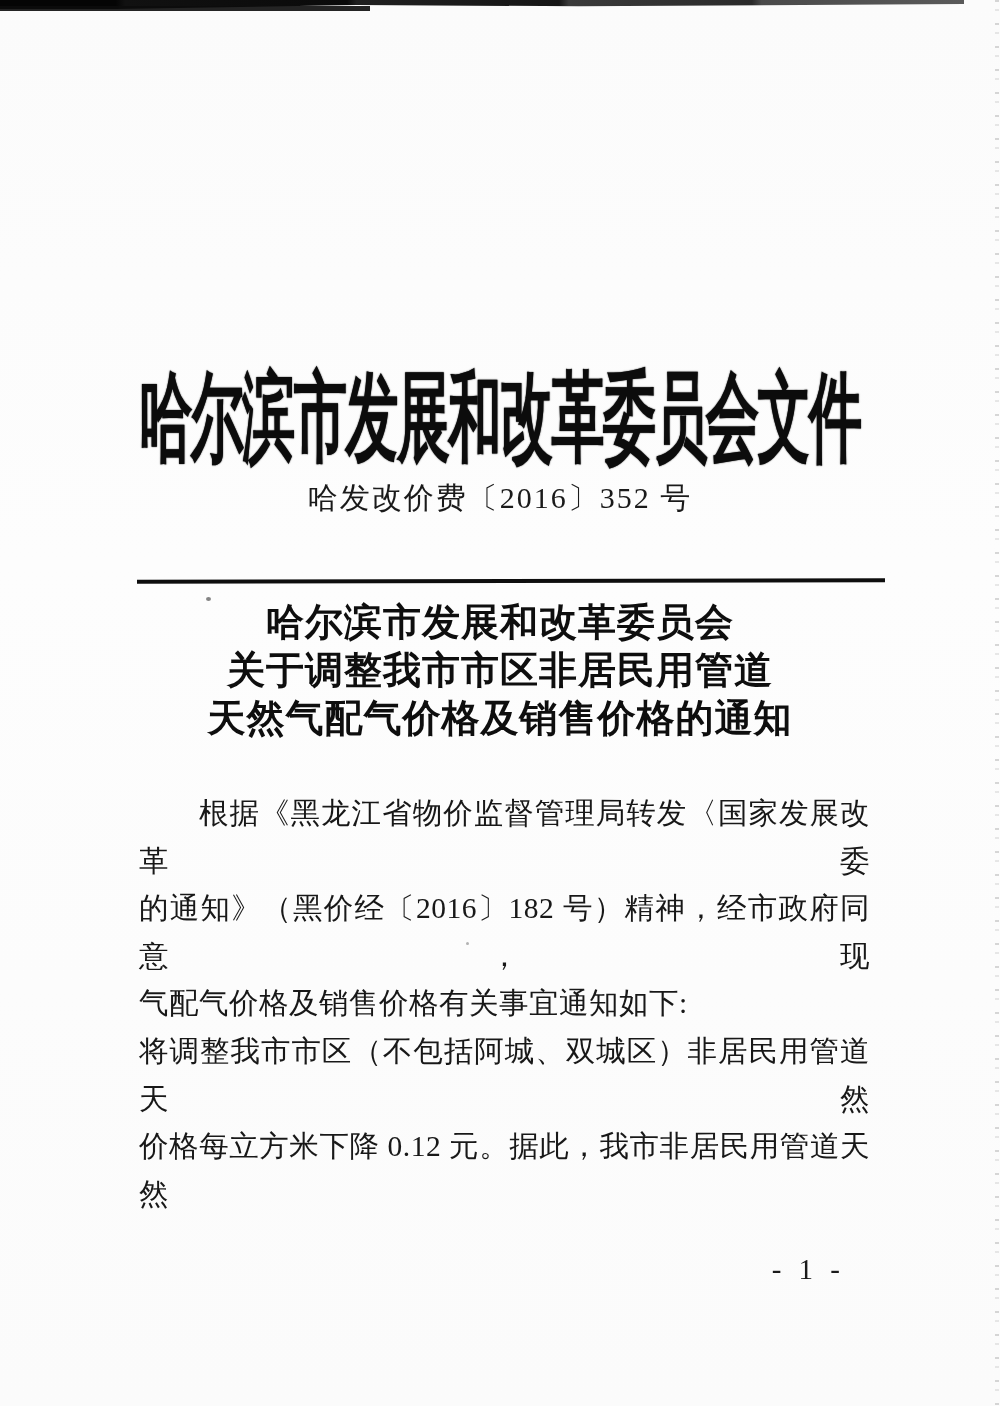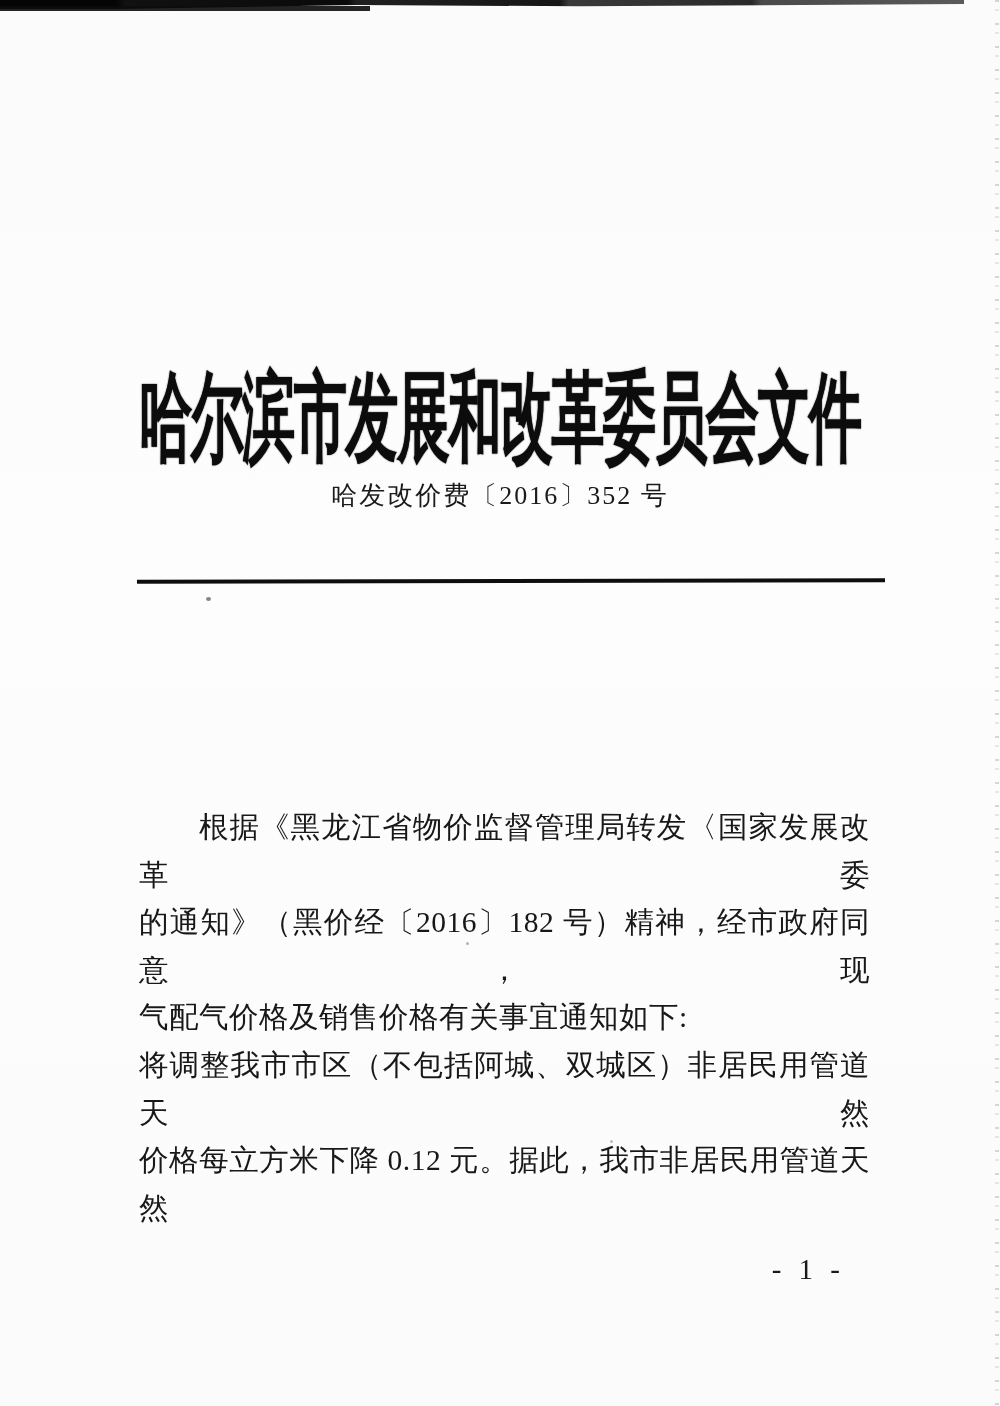--- a/index.html
+++ b/index.html
@@ -69,21 +69,21 @@
     transform: scaleY(1.85);
     color: #0c0c0c;
     text-shadow: 0 0 1px #000;
   }
 
   .doc-number {
     position: absolute;
     top: 478px; left: 0;
     width: 100%;
     text-align: center;
-    font-size: 26px;
+    font-size: 30px;
     letter-spacing: 2px;
     color: #1a1a1a;
   }
 
   .red-rule {
     position: absolute;
     top: 579px; left: 137px;
     width: 748px; height: 4px;
     background: #0e0e0e;
     transform: rotate(-0.12deg);
@@ -105,21 +105,21 @@
     position: absolute;
     top: 790px; left: 139px;
     width: 731px;
     font-size: 29.5px;
     line-height: 47.6px;
     color: #181818;
     letter-spacing: 0.5px;
   }
   .line { white-space: nowrap; }
   .line.just { text-align: justify; text-align-last: justify; white-space: normal; }
-  .line.indent { padding-left: 60px; margin-top: 14px; }
+  .line.indent { padding-left: 60px; }
   .line.just.indent { text-indent: 60px; padding-left: 0; }
   .salutation { margin-bottom: 9px; }
 
   .page-number {
     position: absolute;
     top: 1253px;
     right: 155px;
     font-size: 29px;
     letter-spacing: 5px;
     color: #1a1a1a;
@@ -137,20 +137,25 @@
   <div class="speck s3"></div>
 
   <div class="masthead">
     <span class="masthead-text">哈尔滨市发展和改革委员会文件</span>
   </div>
 
   <div class="doc-number">哈发改价费〔2016〕352 号</div>
 
   <div class="red-rule"></div>
 
+  <div class="doc-title">
+    <div>哈尔滨市发展和改革委员会</div>
+    <div>关于调整我市市区非居民用管道</div>
+    <div>天然气配气价格及销售价格的通知</div>
+  </div>
 
   <div class="body-text">
     <div class="line just indent">根据《黑龙江省物价监督管理局转发〈国家发展改革委</div>
     <div class="line just">的通知》（黑价经〔2016〕182 号）精神，经市政府同意，现</div>
     <div class="line">气配气价格及销售价格有关事宜通知如下:</div>
     <div class="line just">将调整我市市区（不包括阿城、双城区）非居民用管道天然</div>
     <div class="line just">价格每立方米下降 0.12 元。据此，我市非居民用管道天然</div>
 
   </div>
 

